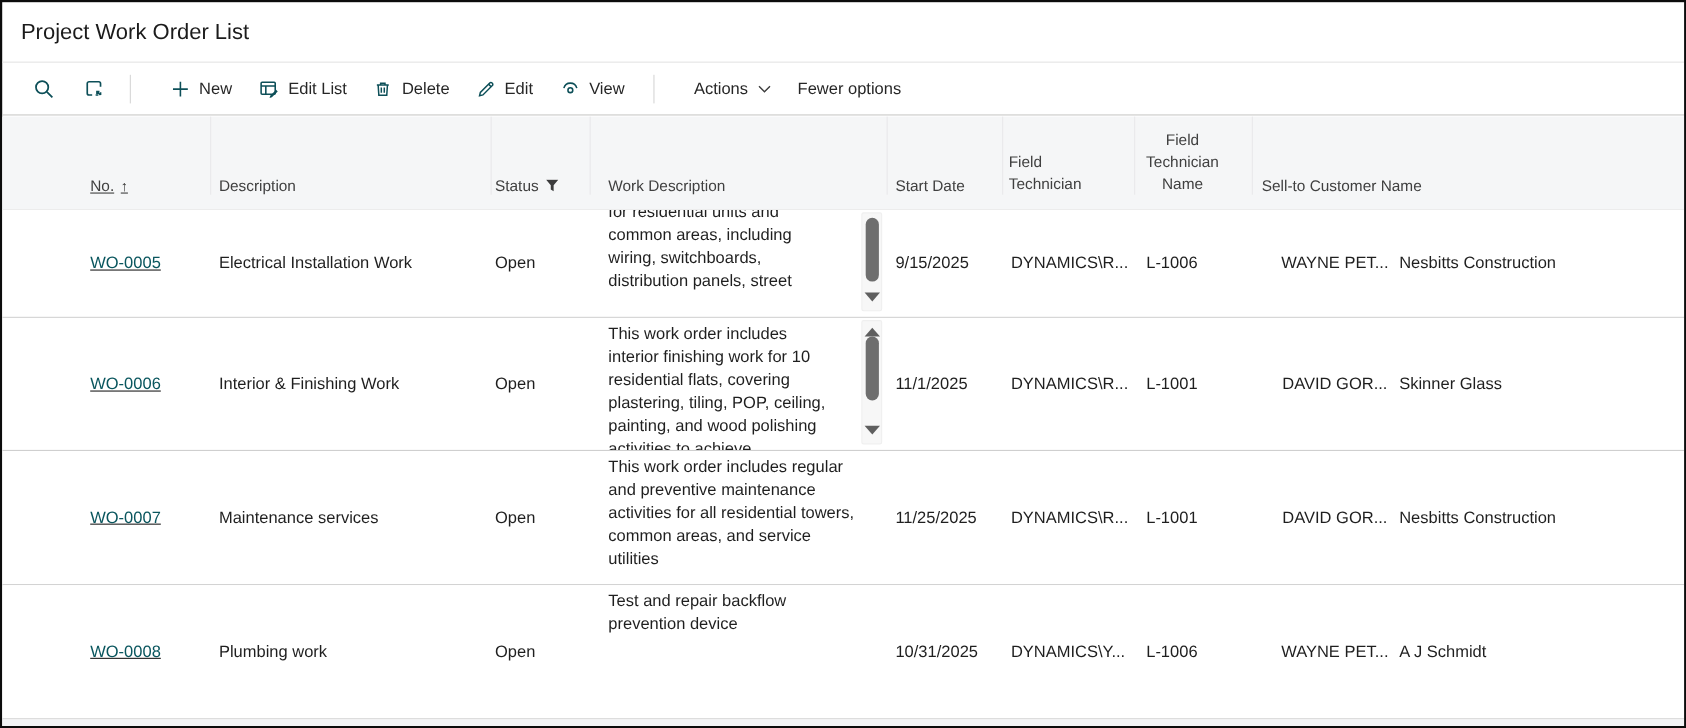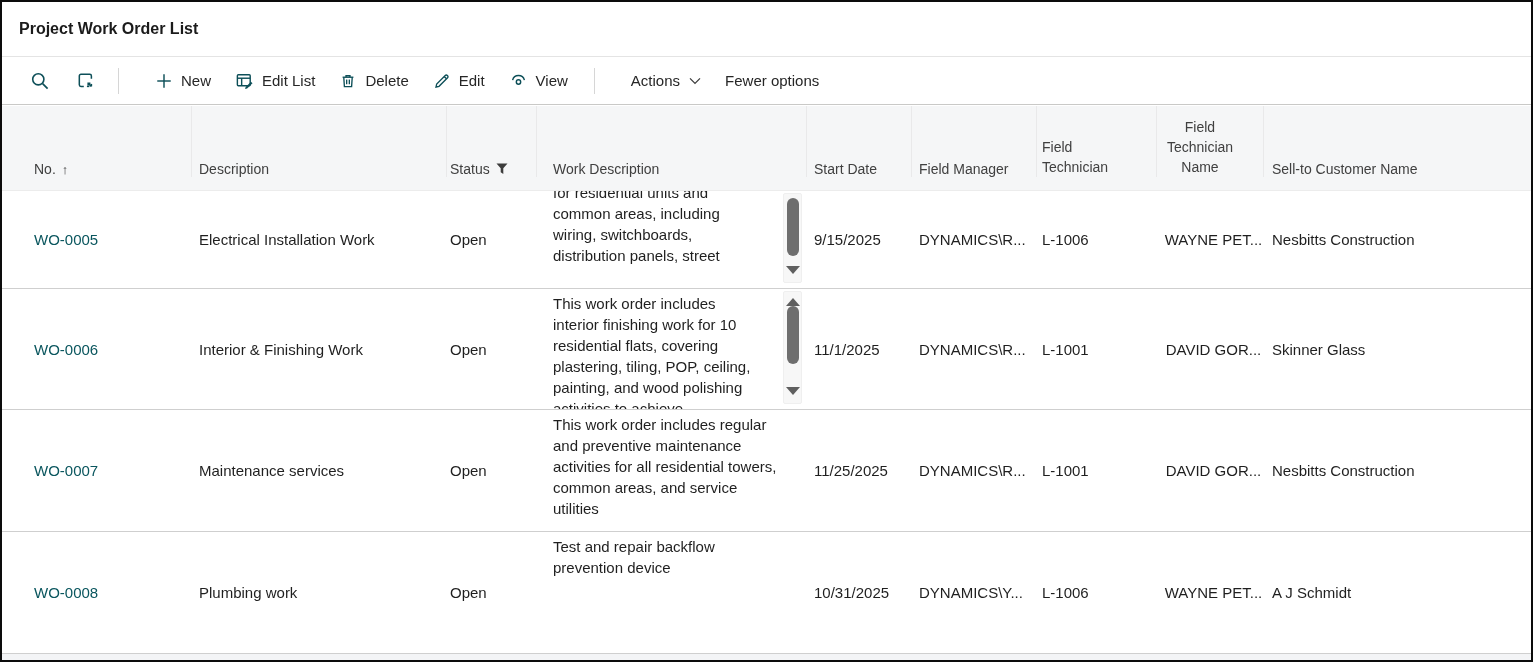--- a/index.html
+++ b/index.html
@@ -4,35 +4,35 @@
 <style>
   html,body{margin:0;padding:0;background:#fff;}
   .window{
     position:relative;width:1533px;height:662px;box-sizing:border-box;
     border:2px solid #0c0c0c;background:#fff;overflow:hidden;
     font-family:"Liberation Sans",sans-serif;color:#1f1f1f;
   }
   
   .titlebar{height:55px;display:flex;align-items:center;padding-left:17px;
     border-bottom:1px solid #e4e4e4;box-sizing:border-box;}
-  .page-title{font-size:16px;color:#1b1b1b;font-weight:bold;}
+  .page-title{font-size:20px;color:#1b1b1b;}
   
   .toolbar{height:48px;display:flex;align-items:center;padding-left:26px;
     border-bottom:1px solid #c9c9c7;box-sizing:border-box;font-size:15px;color:#262626;}
   .tb-iconbtn{width:24px;height:24px;display:flex;align-items:center;justify-content:center;
     color:#0d4f58;margin-right:21px;cursor:pointer;}
   .tb-sep{width:1px;height:26px;background:#d6d6d6;margin:0 12px 0 0;}
   .tb-action{display:flex;align-items:center;gap:8px;margin-left:24px;cursor:pointer;white-space:nowrap;}
   .tb-action .ico{color:#0d4f58;display:flex;align-items:center;}
   .tb-menu{display:flex;align-items:center;gap:9px;margin-left:24px;cursor:pointer;}
   .chev{display:flex;align-items:center;color:#3d3d3d;}
   
   .grid{position:absolute;left:0;right:0;top:104px;bottom:0;}
   .c{box-sizing:border-box;flex-shrink:0;}
-  .c1{width:190px;padding-left:32px;}
+  .c1{width:190px;padding-left:80px;text-decoration:underline;}
   .c2{width:255px;padding-left:7px;}
   .c3{width:90px;padding-left:3px;}
   .c4{width:270px;padding-left:16px;position:relative;}
   .c5{width:105px;padding-left:7px;}
   .c6{width:125px;padding-left:7px;}
   .c7{width:120px;padding-left:5px;}
   .c8{width:107px;padding-left:6px;text-align:center;}
   .c9{flex:1;padding-left:8px;}
   .grid-header{height:85px;background:#f5f6f7;display:flex;align-items:flex-end;
     box-sizing:border-box;padding-bottom:13px;font-size:14px;color:#404040;
@@ -189,23 +189,20 @@
               </svg>
           </span>
         </span>
       </div>
       <div class="c c4">
         <span class="hlabel">Work Description</span>
       </div>
       <div class="c c5">
         <span class="hlabel">Start Date</span>
       </div>
-      <div class="c c6">
-        <span class="hlabel">Field Manager</span>
-      </div>
       <div class="c c7">
         <span class="hwrap7">Field Technician</span>
       </div>
       <div class="c c8">
         <span class="hwrap8">Field Technician Name</span>
       </div>
       <div class="c c9">
         <span class="hlabel">Sell-to Customer Name</span>
       </div>
     </div>

